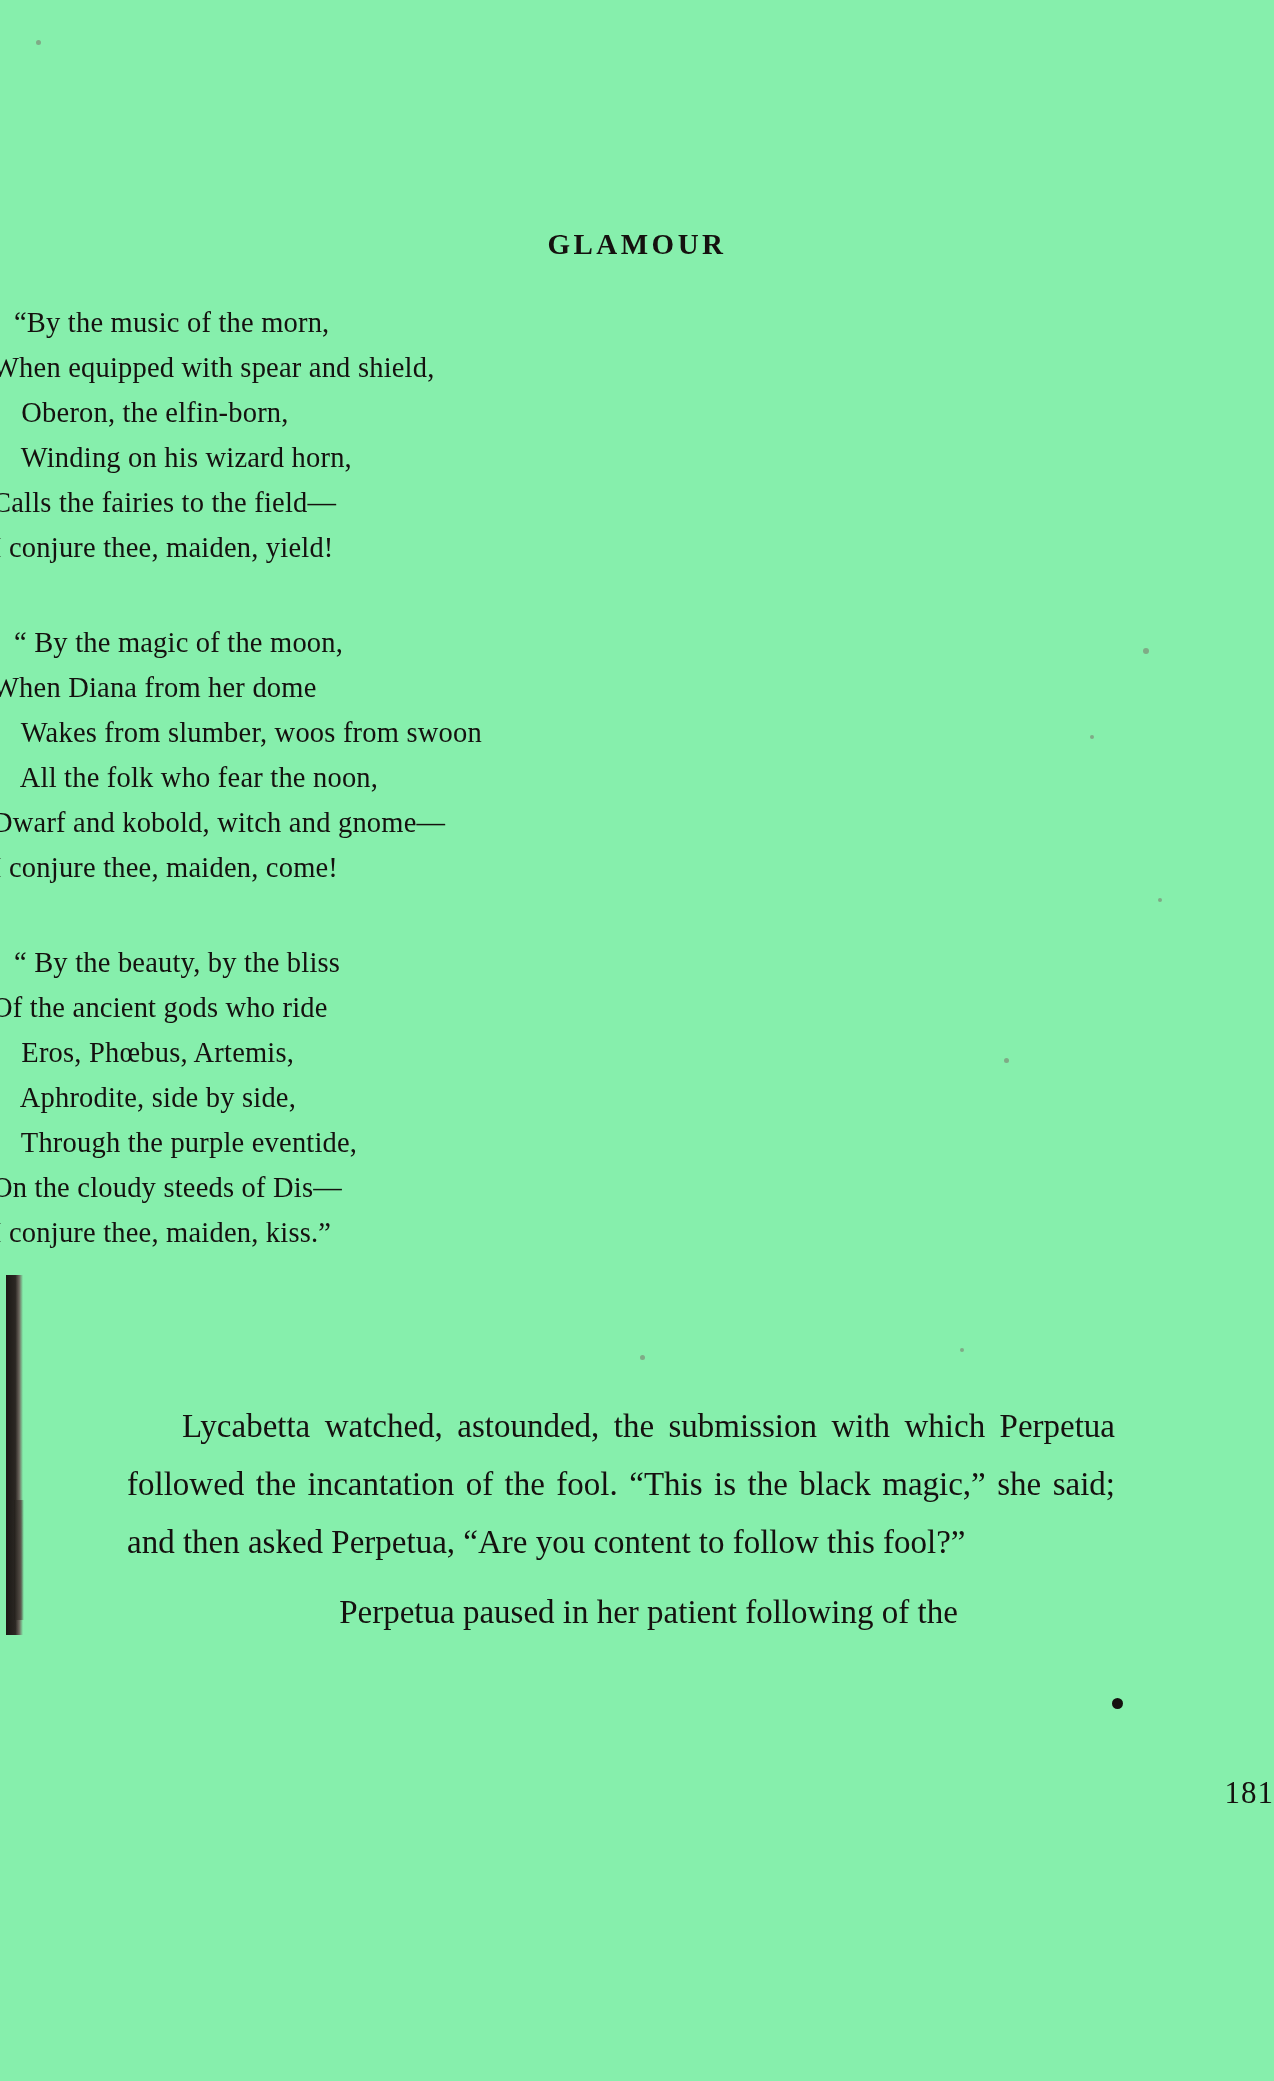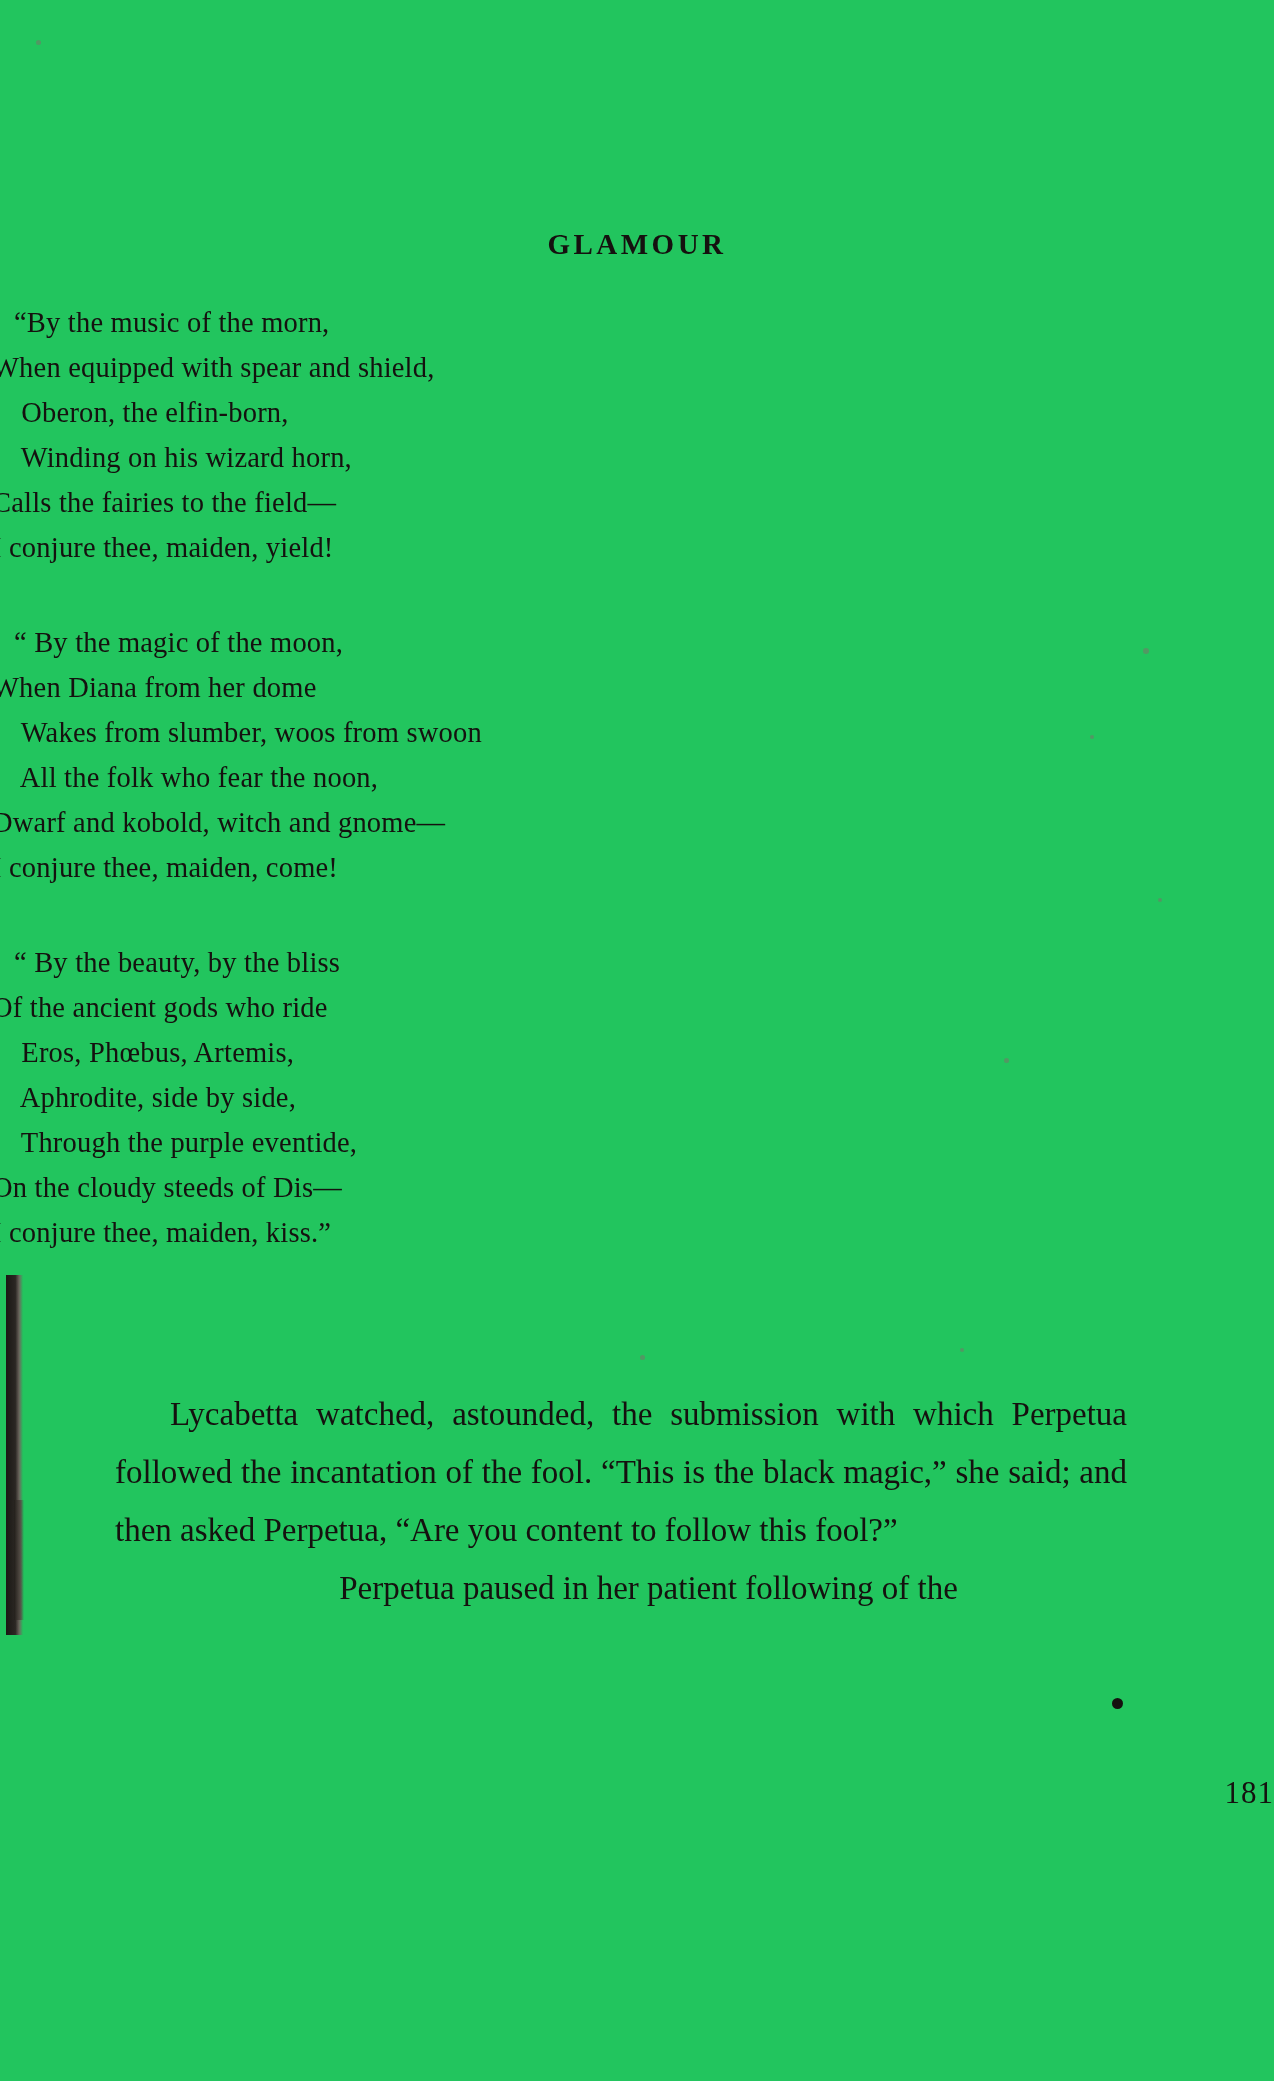--- a/index.html
+++ b/index.html
@@ -12,21 +12,21 @@
     height: 2081px;
     position: relative;
     font-family: "Liberation Serif", serif;
     color: #15110f;
     overflow: hidden;
   }
 
   .page {
     position: absolute;
     inset: 0;
-    background: #22c55e;
+    background: #86efac;
   }
 
   
   .speck {
     position: absolute;
     background: #7a7268;
     border-radius: 50%;
     opacity: .55;
   }
 
@@ -82,21 +82,21 @@
     letter-spacing: 0.2px;
   }
 
   .prose {
     position: absolute;
     top: 1385px;
     left: 115px;
     width: 1012px;
   }
   .prose p {
-    margin: 0;
+    margin: 12px;
     font-size: 33px;
     line-height: 58px;
     text-align: justify;
     text-indent: 55px;
     font-family: "Liberation Serif", serif;
   }
   .prose p.last {
     text-align: center;
   }
 

